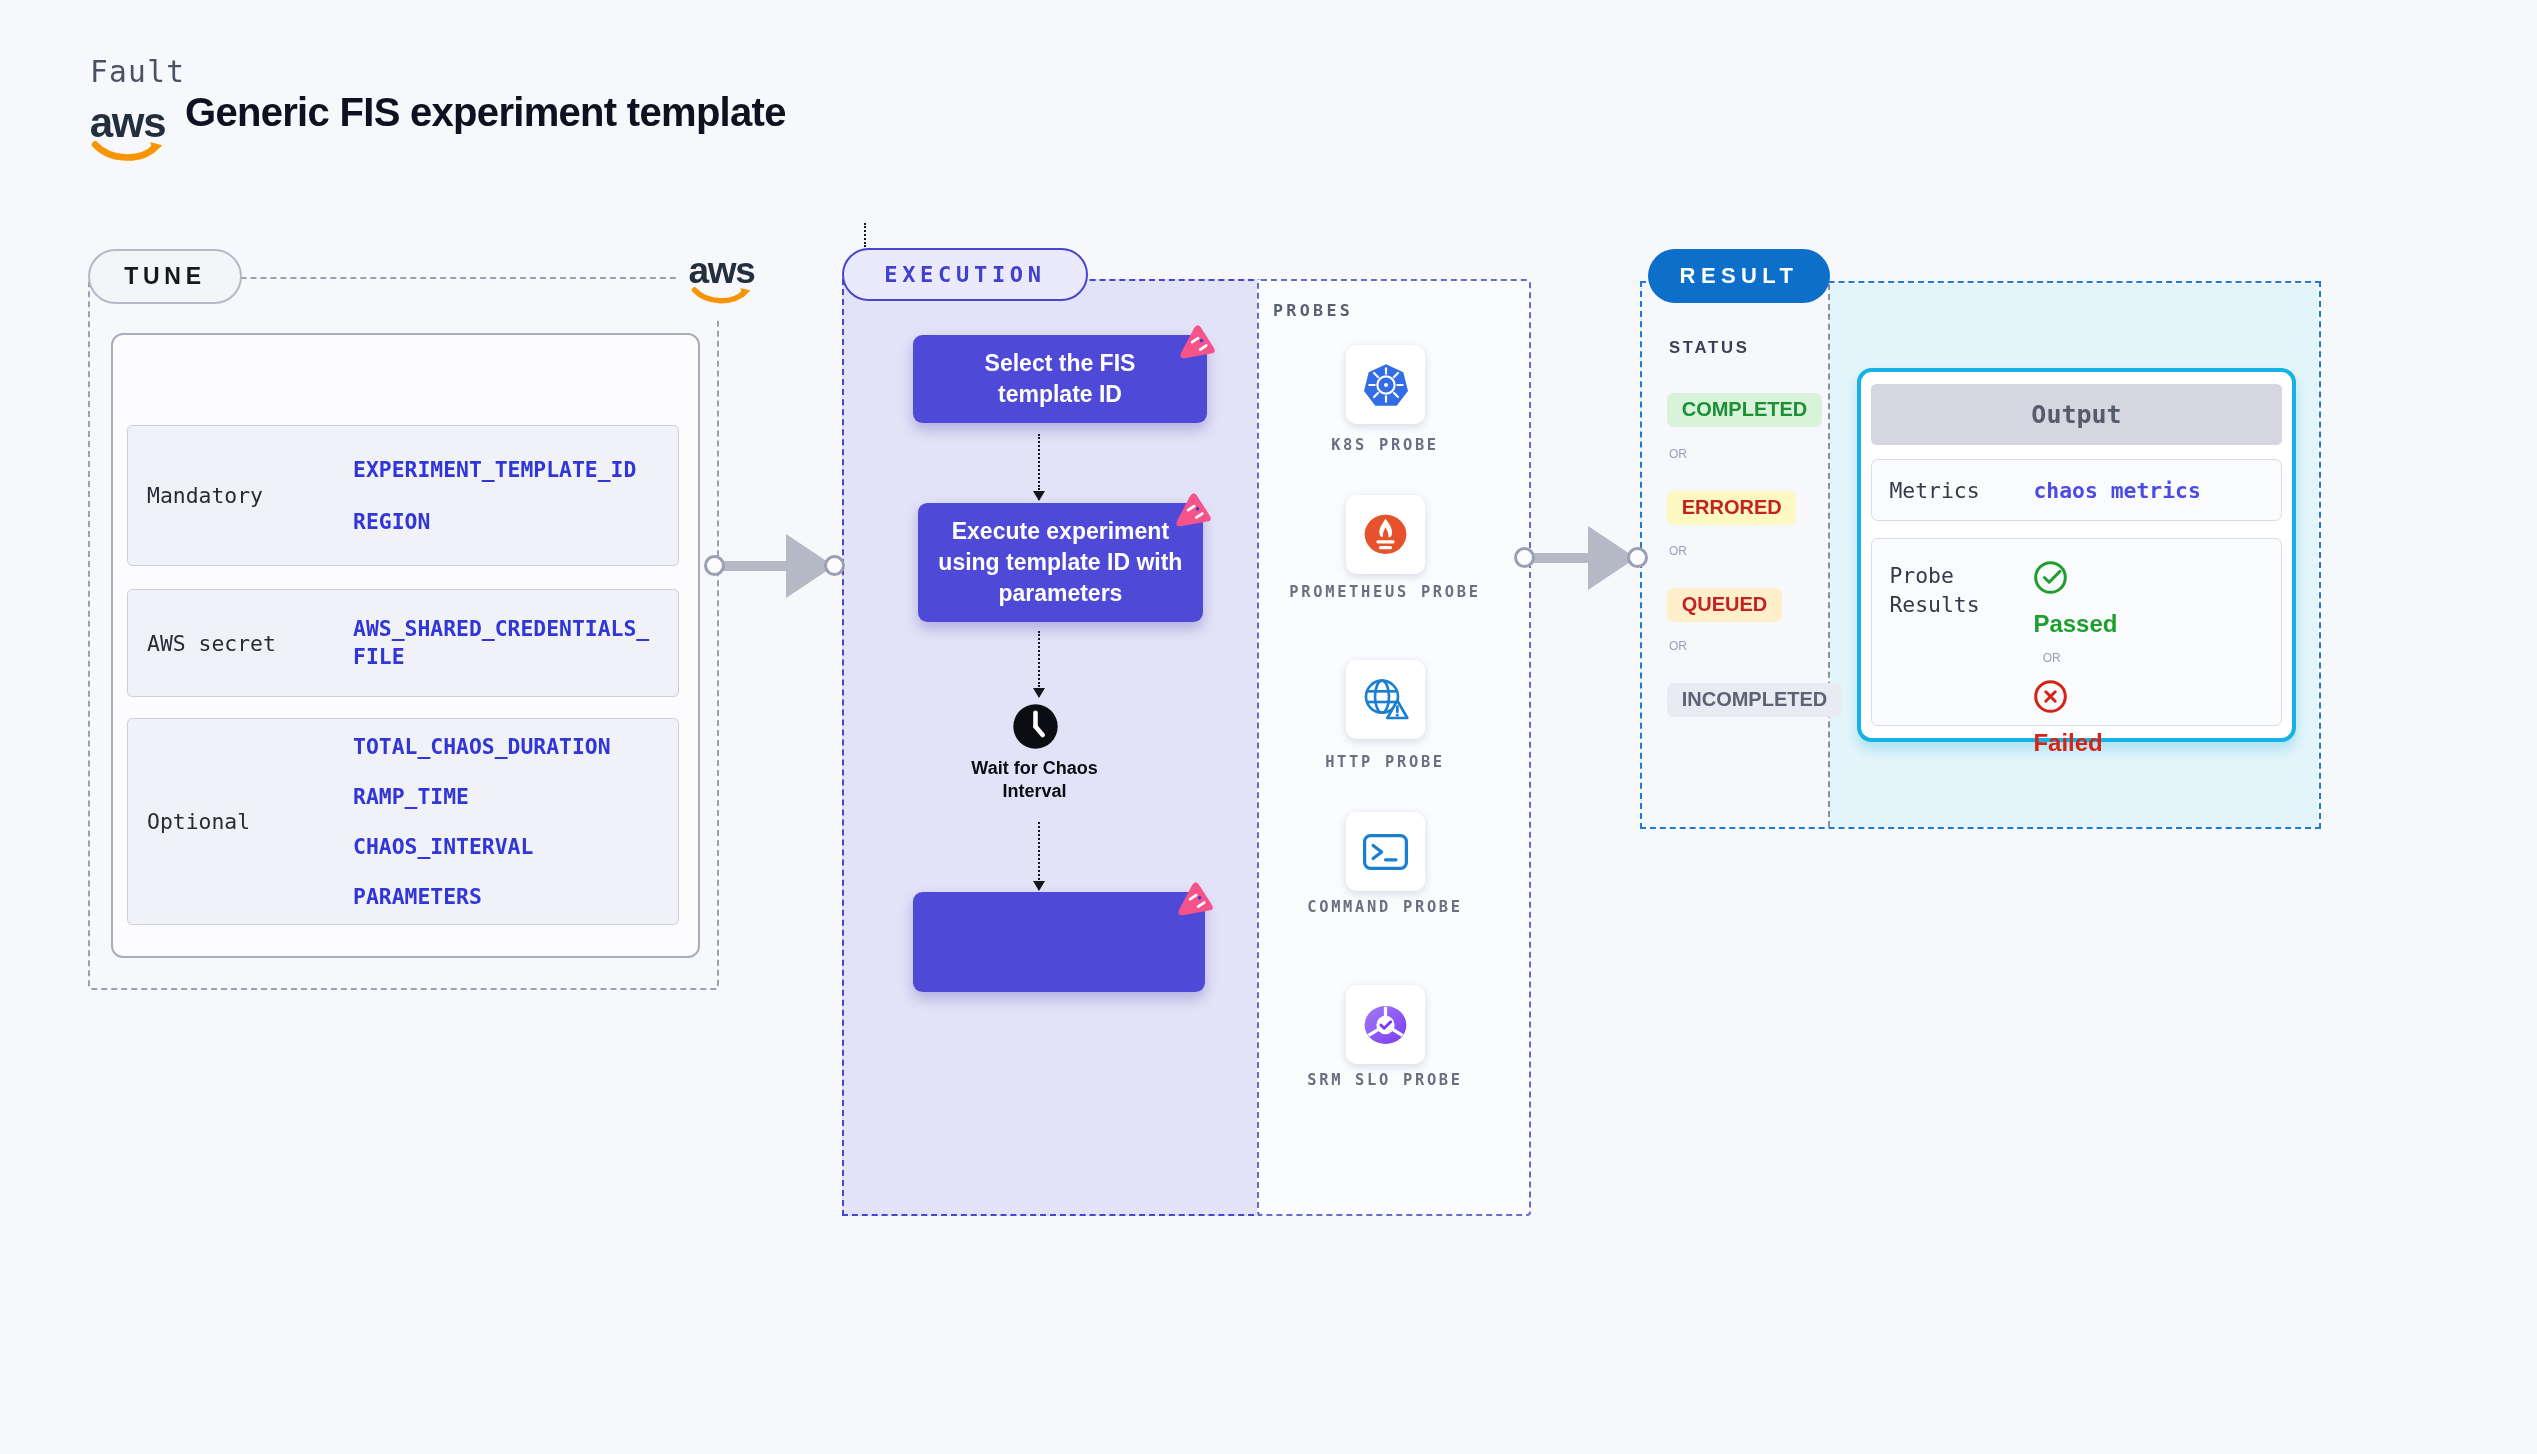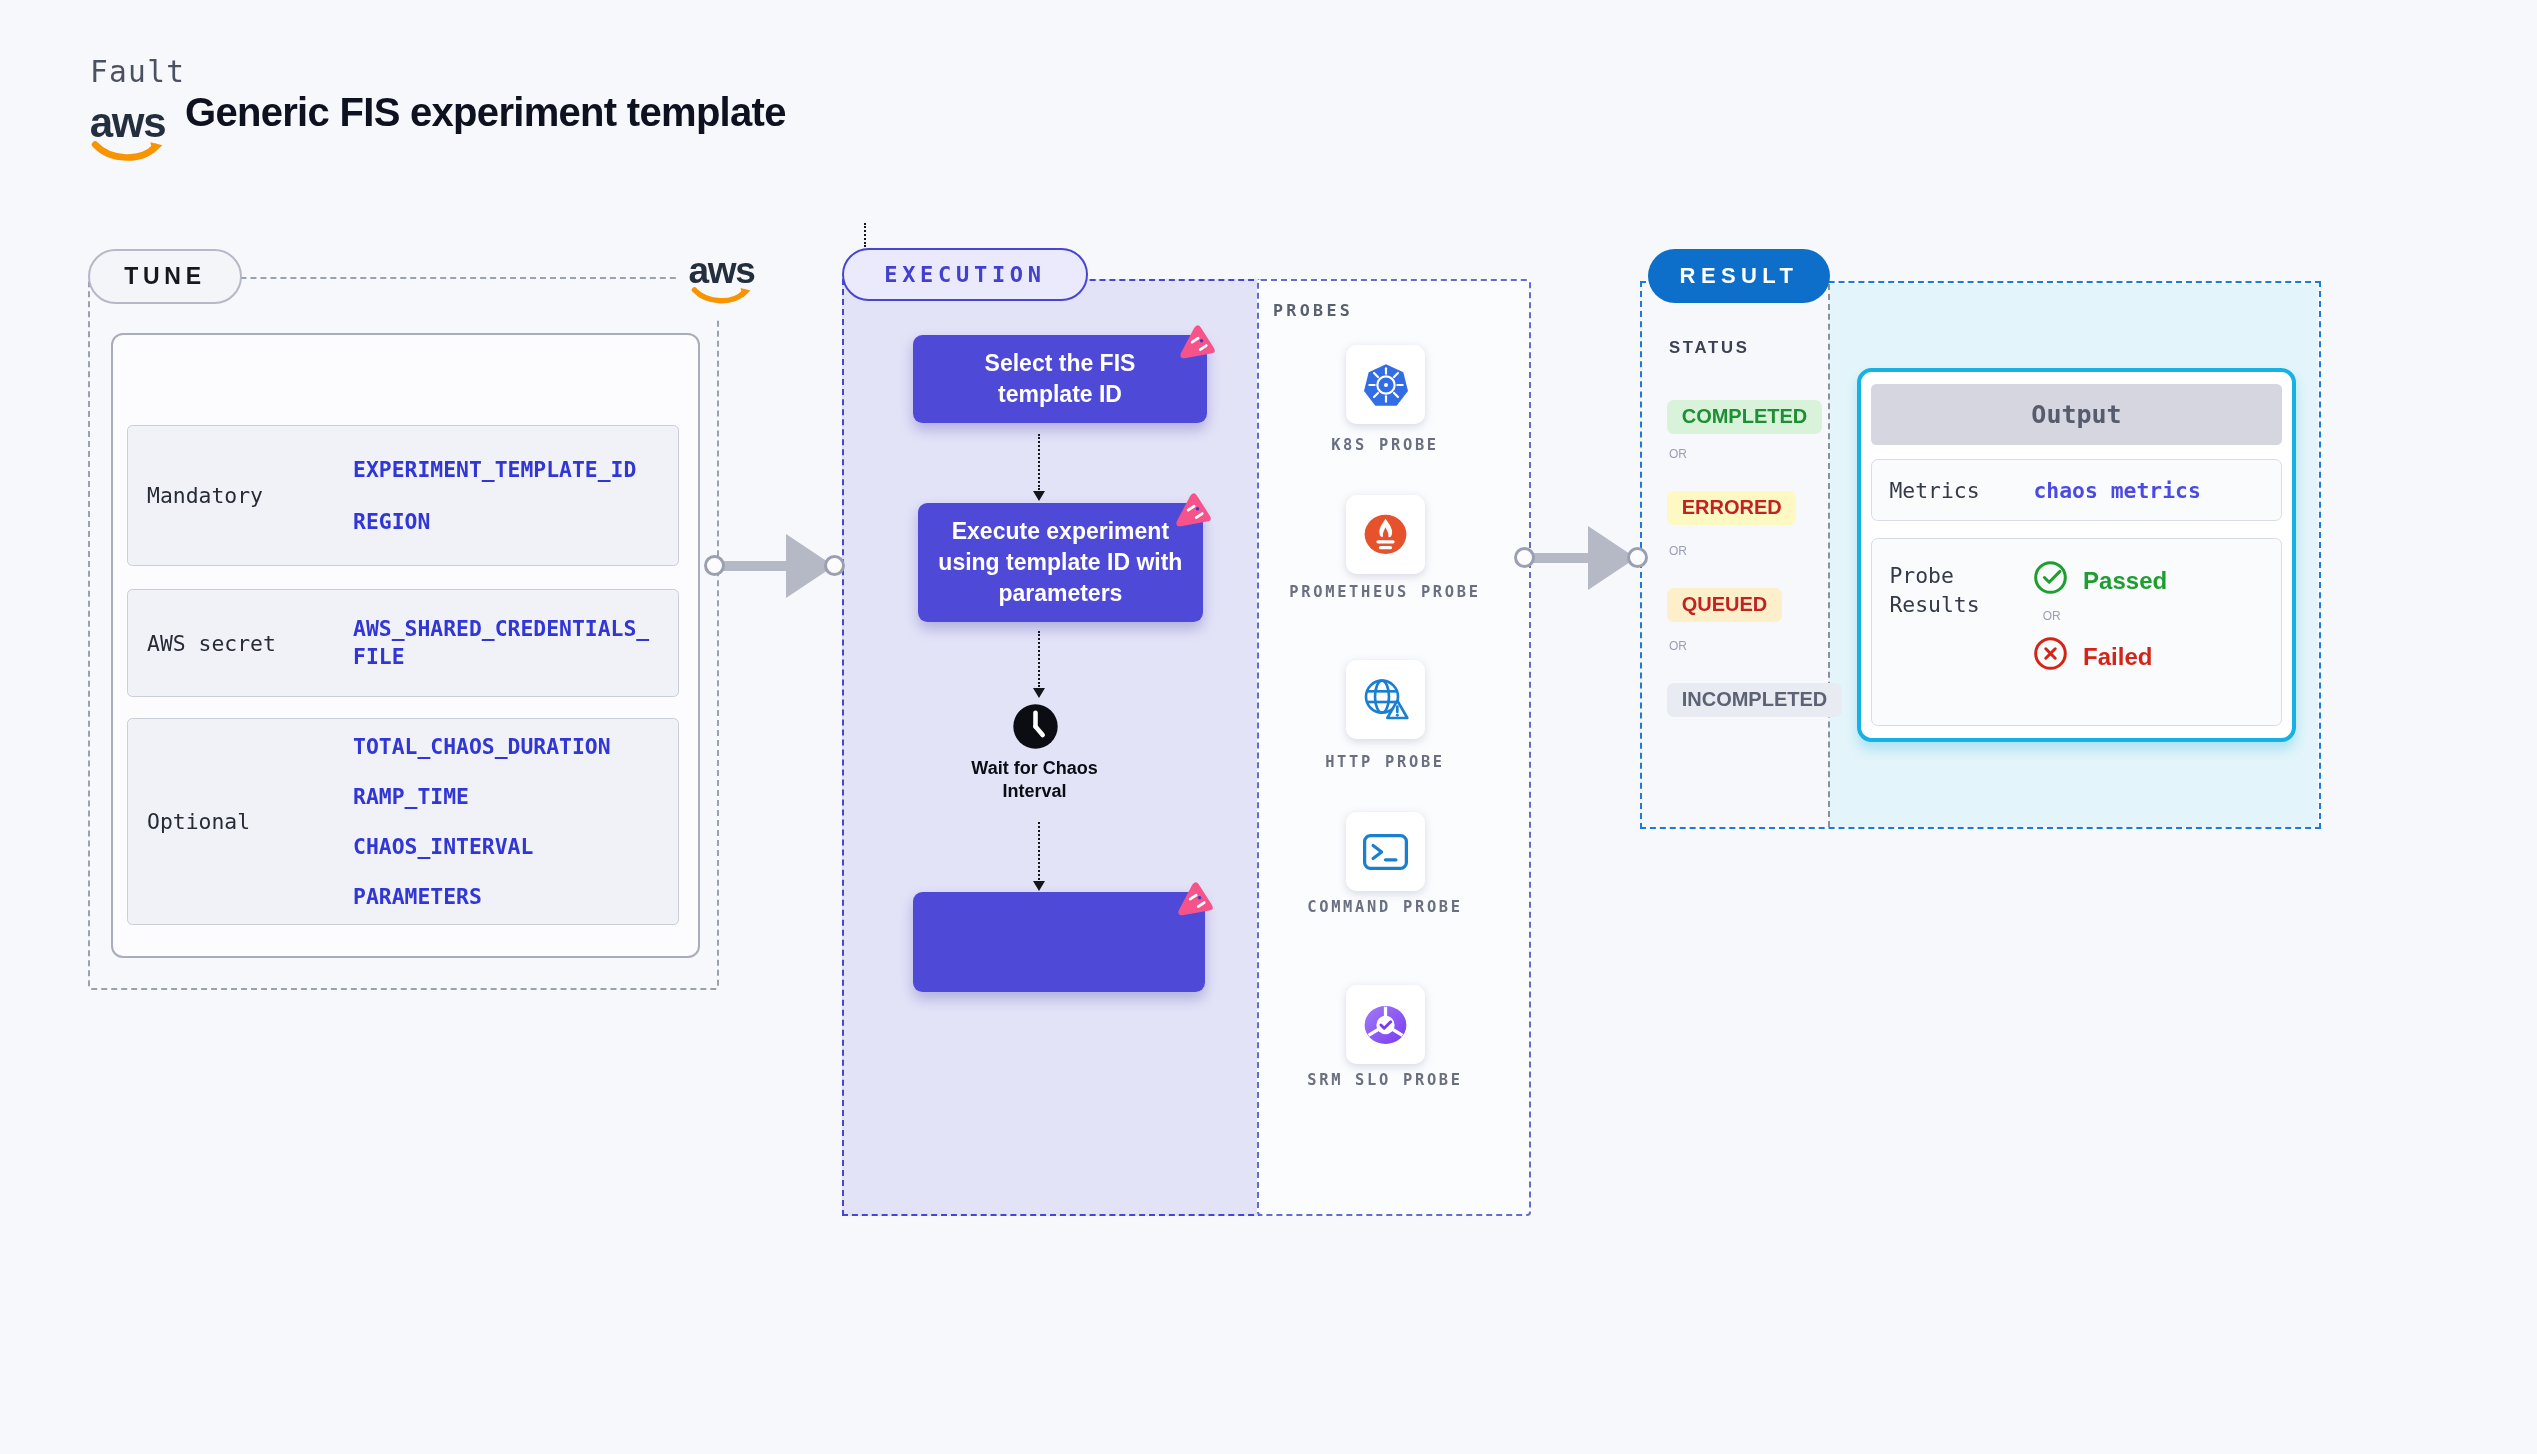--- a/index.html
+++ b/index.html
@@ -53,34 +53,34 @@
 
   
   .result-cyan{left:1829px;top:284px;width:489px;height:543px;background:#e3f4fa;z-index:1;}
   .result-box{left:1640px;top:281px;width:681px;height:548px;border:2.7px dashed #1b7bd6;box-sizing:border-box;z-index:2;}
   .result-divider{left:1828px;top:284px;height:543px;width:0;border-left:2px dashed #8a90a2;z-index:2;}
   .result-pill{left:1648px;top:249px;width:182px;height:54px;background:#0d6fc9;border-radius:28px;color:#fff;
                font-size:22px;font-weight:700;letter-spacing:5.4px;}
   .status-title{left:1669px;top:338px;font-size:16.7px;font-weight:700;letter-spacing:2.7px;color:#3b4152;z-index:3;}
   .status-badge{z-index:3;display:inline-flex;align-items:center;justify-content:center;border-radius:6.7px;
                 font-size:20px;font-weight:700;padding:5.4px 14.7px;}
-  .st-completed{background:#d9f2da;color:#1d8f35;margin-top:7px;}
+  .st-completed{background:#d9f2da;color:#1d8f35;}
   .st-errored{background:#fef9c3;color:#c32222;}
   .st-queued{background:#fcefc9;color:#c32222;}
   .st-incompleted{background:#e9ebf2;color:#5c6374;}
   .or-label{color:#9aa0b3;font-size:12px;font-weight:500;z-index:3;}
 
   .output-box{left:1857px;top:368px;width:439px;height:374px;background:#fff;border:4px solid #16b2e4;border-radius:14.7px;
               box-sizing:border-box;z-index:3;box-shadow:0 8px 10.7px rgba(18,178,228,.25);}
   .output-header{left:1871px;top:384px;width:411px;height:61px;background:#d5d6df;border-radius:5.4px;z-index:4;
                  display:flex;align-items:center;justify-content:center;font-size:25px;font-weight:700;color:#565c6d;}
   .out-row{width:411px;background:#fafbfd;border:1.3px solid #d9dce5;border-radius:6.7px;z-index:4;box-sizing:border-box;display:flex;}
   .out-label{flex:0 0 144px;padding-left:17.4px;font-size:21.4px;color:#343a49;line-height:29px;}
   .metrics-value{font-size:21.4px;font-weight:600;color:#4b4be4;}
-  .res-line{display:flex;align-items:flex-end;gap:14.7px;font-size:24px;font-weight:700;}
+  .res-line{display:flex;align-items:flex-start;gap:14.7px;font-size:24px;font-weight:700;flex-direction:column;}
   .passed{color:#1f9e30;} .failed{color:#d42418;}
 </style>
 </head>
 <body>
 
 <div id="canvas">
 
   <div class="abs mono brand">Fault</div>
   <div class="abs aws-logo" style="left:88px;top:102px;">
     <span class="aws-text" style="font-size:42px;">aws</span>

